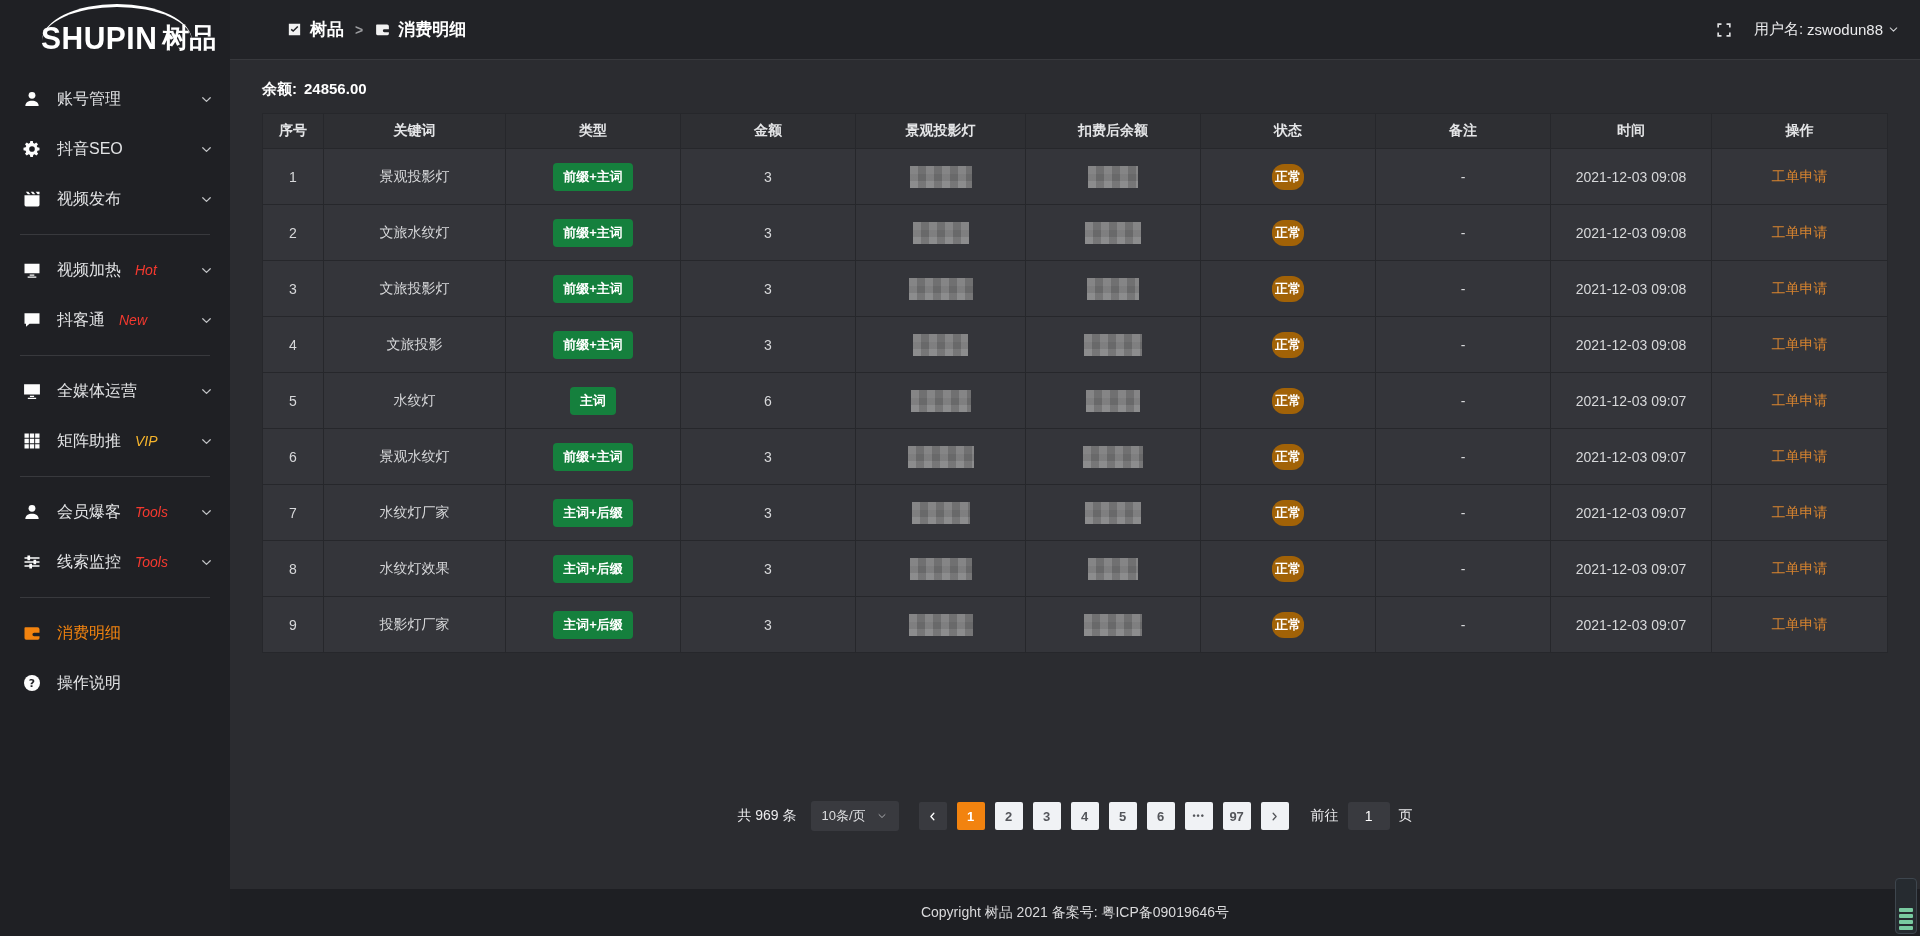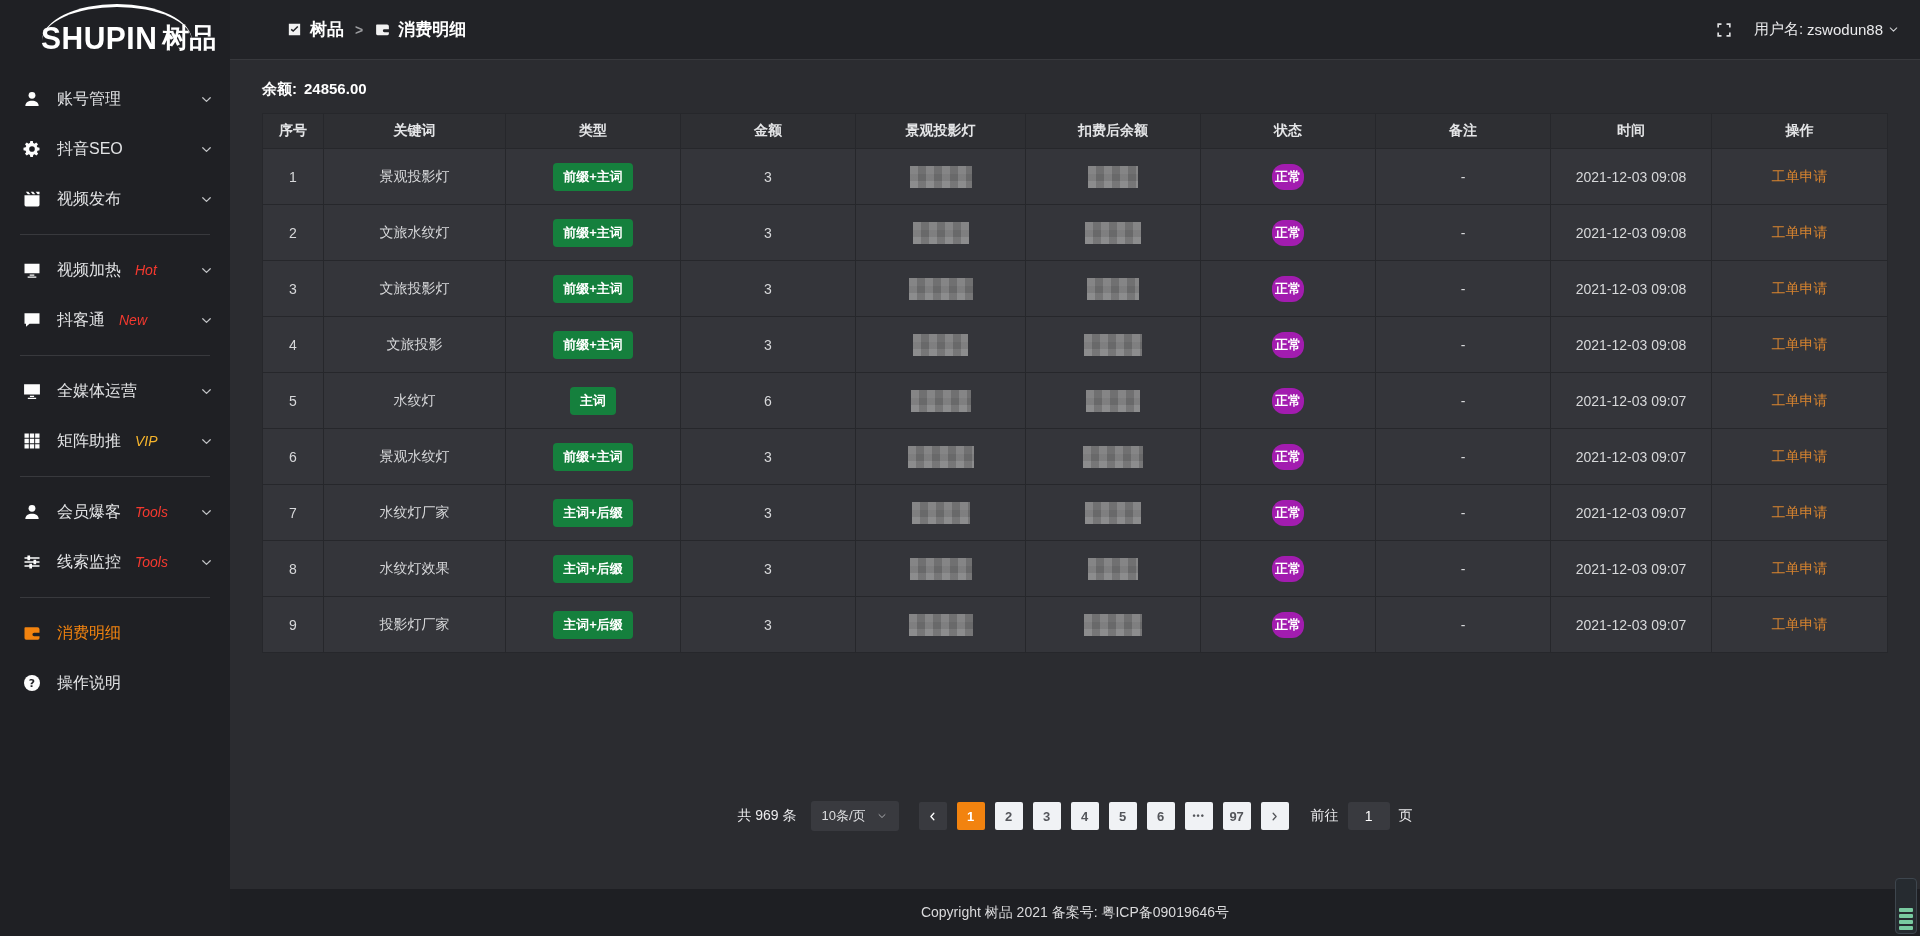--- a/index.html
+++ b/index.html
@@ -41,21 +41,21 @@
   .balance .bval { margin-left:7px; }
 
   
   table { width:100%; border-collapse:collapse; table-layout:fixed; margin-top:14px; }
   th { height:35px; background:#2e2f33; color:#e4e5e7; font-size:14px; font-weight:bold;
        border:1px solid #26272b; text-align:center; }
   td { height:56px; background:#34353a; color:#d7d8da; font-size:14px; text-align:center;
        border:1px solid #26272b; }
   .type-badge { display:inline-block; background:#15803d; color:#fff; font-size:13px; font-weight:bold;
                 padding:5px 10px; border-radius:4px; }
-  .status-badge { display:inline-block; background:#a21caf; color:#fff; font-size:13px; font-weight:bold;
+  .status-badge { display:inline-block; background:#a16207; color:#fff; font-size:13px; font-weight:bold;
                   padding:4px 3px; border-radius:12px; }
   .action-link { color:#d8842f; cursor:pointer; }
   .mosaic { display:inline-block; height:22px; vertical-align:middle; opacity:.8;
             background:
               repeating-linear-gradient(90deg, rgba(170,170,170,.45) 0 8px, rgba(110,110,110,.45) 8px 16px),
               repeating-linear-gradient(0deg, #9c9c9c 0 7px, #7e7e7e 7px 14px, #8d8d8d 14px 22px); }
 
   
   .pagination { margin-top:148px; display:flex; align-items:center; justify-content:center; gap:10px;
                 color:#eaeaec; font-size:14px; }

